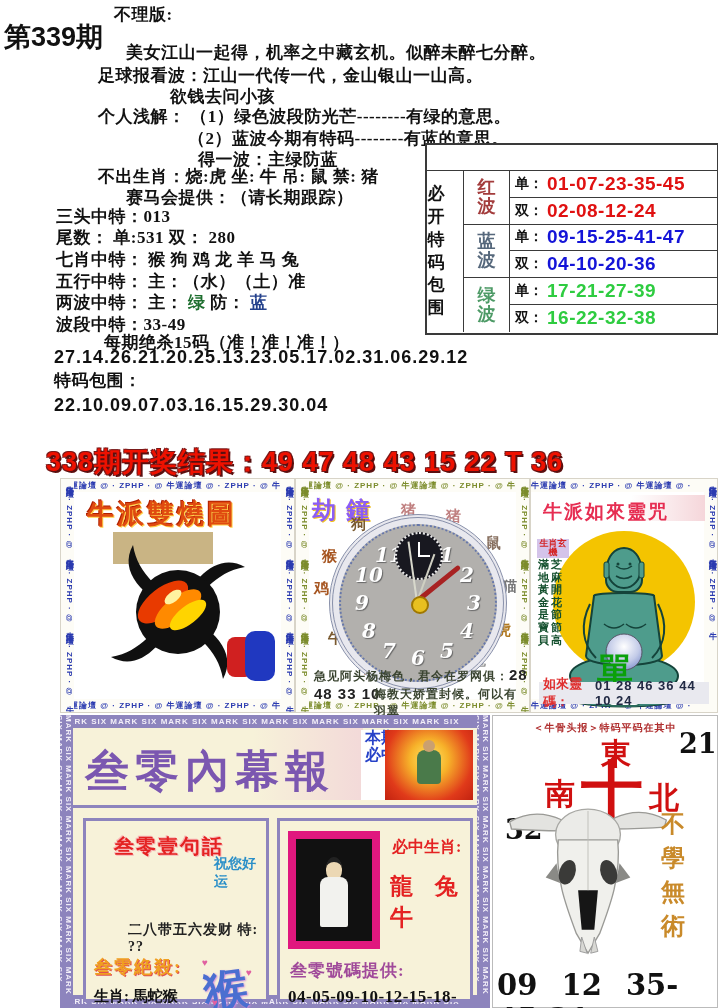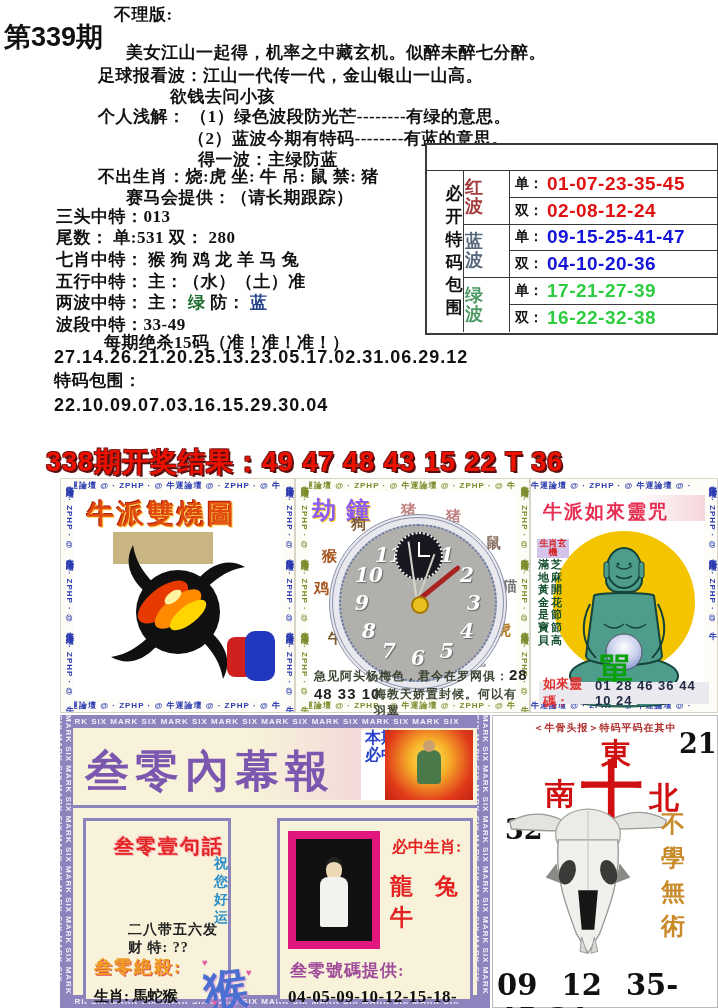--- a/index.html
+++ b/index.html
@@ -8,26 +8,26 @@
   .abs{position:absolute;white-space:nowrap;}
   .tline{font-weight:700;font-size:17px;letter-spacing:0.5px;}
   .issue{font-size:27px;font-weight:700;font-family:"Liberation Sans",sans-serif;}
   .nums{font-family:"Liberation Sans",sans-serif;font-weight:700;font-size:18px;letter-spacing:1px;}
   .green-ch{color:#1d6e2e;} .blue-ch{color:#24418c;}
 
   
   .wave-table{position:absolute;left:425px;top:143px;width:290px;height:188px;border:2px solid #3a3a3a;background:#fff;}
   .wt-top{height:25px;border-bottom:1px solid #3a3a3a;}
   .wt-body{display:flex;height:161px;}
-  .wt-vh{width:36px;border-right:1px solid #3a3a3a;display:flex;align-items:center;justify-content:flex-end;
+  .wt-vh{width:36px;border-right:1px solid #3a3a3a;display:flex;align-items:center;justify-content:flex-start;
          font-weight:700;font-size:17px;line-height:1.35;}
   .wt-vh span{width:18px;word-break:break-all;text-align:center;}
   .wt-grid{flex:1;display:grid;grid-template-columns:46px 1fr;grid-auto-rows:26.8px;}
   .wt-wave{grid-row:span 2;border-bottom:1px solid #3a3a3a;border-right:1px solid #3a3a3a;
-           display:flex;align-items:center;justify-content:flex-start;font-weight:700;font-size:18px;line-height:1.05;}
+           display:flex;align-items:center;justify-content:center;font-weight:700;font-size:18px;line-height:1.05;}
   .wt-wave span{width:20px;word-break:break-all;text-align:center;}
   .wt-cell{border-bottom:1px solid #3a3a3a;display:flex;align-items:center;padding-left:5px;}
   .wt-cell:nth-last-child(1),.wt-wave:nth-last-child(3){border-bottom:none;}
   .wt-lab{font-size:14px;font-weight:700;margin-right:4px;}
   .wt-num{font-family:"Liberation Sans",sans-serif;font-weight:700;font-size:19px;letter-spacing:0.5px;}
   .c-red{color:#e01111;} .c-blue{color:#1414d8;} .c-green{color:#2ecc40;}
   .l-red{color:#a33c3c;} .l-blue{color:#56687c;} .l-green{color:#4d9a66;}
 
   
   .banner{position:absolute;left:46px;top:444px;font-family:"Liberation Sans",sans-serif;
@@ -339,21 +339,21 @@
     <div class="innerD">
       <div class="headfade"></div>
       <div class="titleD">叁零內幕報</div>
       <div class="musthit">本期必中</div>
       <div class="deity">
         <div class="fig"></div>
         <div class="fhead"></div>
       </div>
       <div class="hdivider"></div>
 
-      <div class="subbox" style="left:10px;top:90px;width:148px;height:184px;">
+      <div class="subbox" style="left:10px;top:90px;width:186px;height:184px;">
         <div class="slogan">叁零壹句話</div>
         <div class="luck">祝您好运</div>
         <div class="hintline">二八带五六发财  特: ??</div>
         <div class="killlab">叁零絶殺:</div>
         <div class="killzod">生肖: 馬蛇猴</div>
 
         <div class="decor">猴</div>
         <span class="heart" style="left:116px;top:136px;">♥</span>
         <span class="heart" style="left:160px;top:146px;">♥</span>
         <span class="heart" style="left:126px;top:176px;">♥</span>

